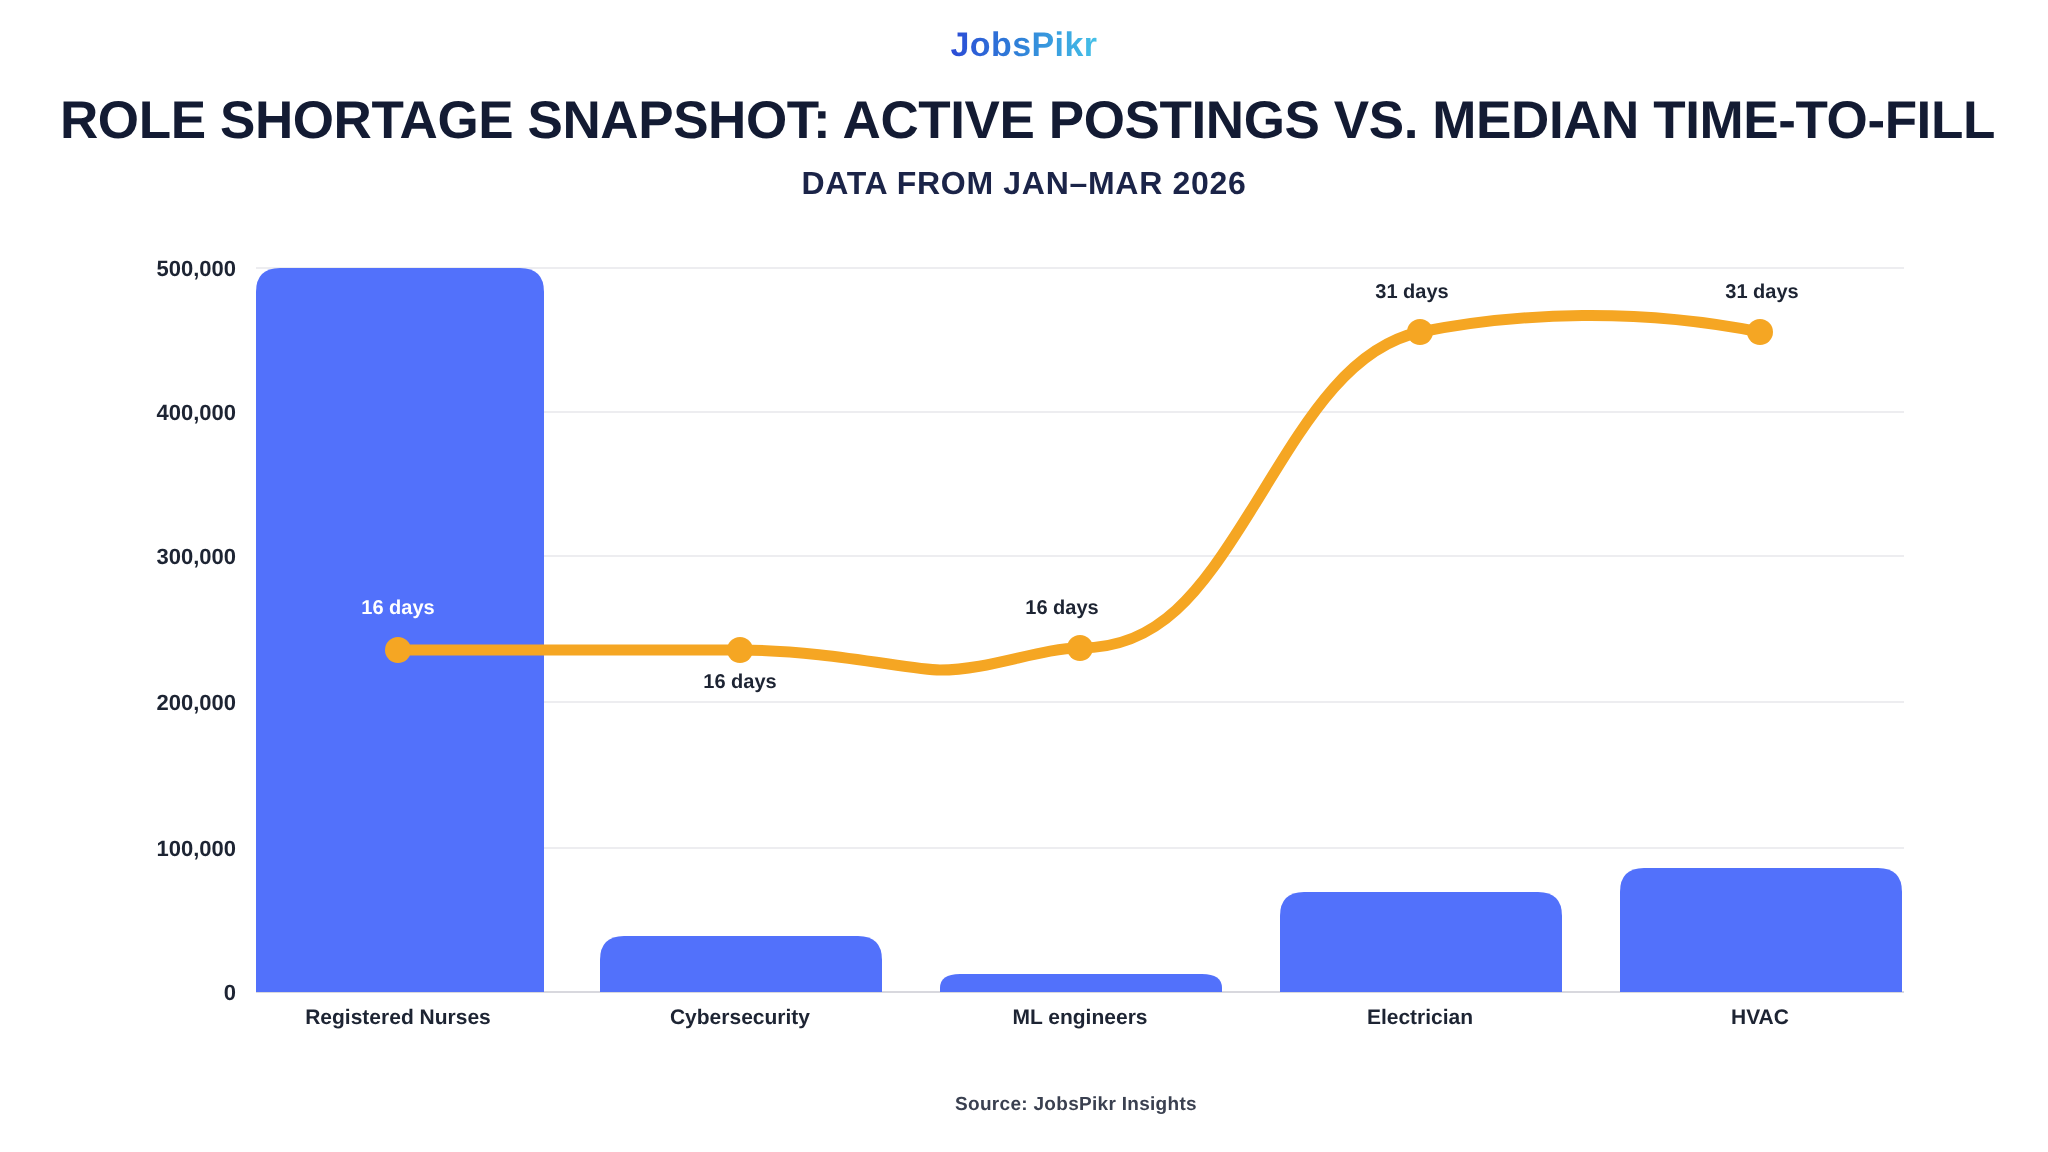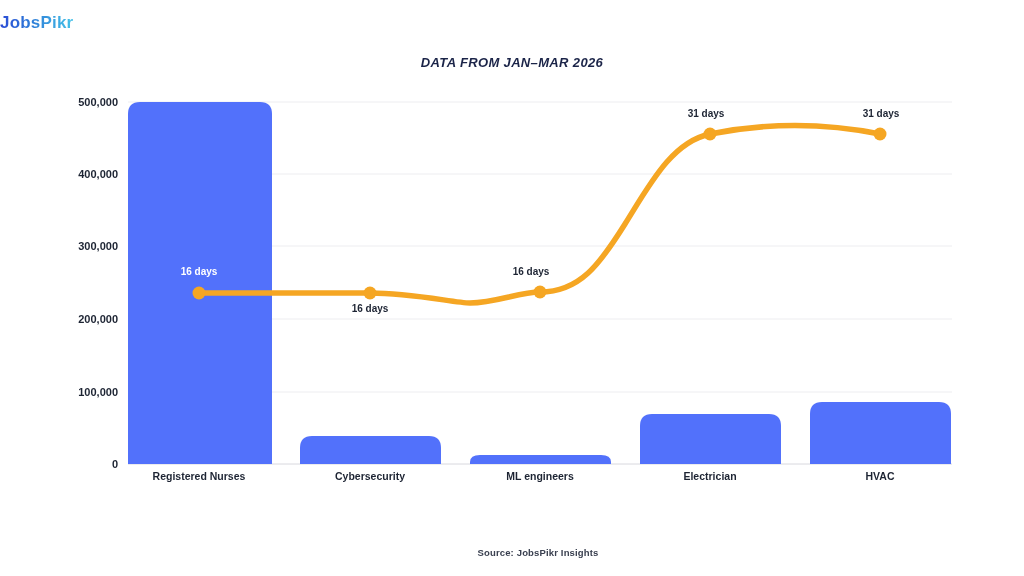--- a/index.html
+++ b/index.html
@@ -13,20 +13,21 @@
     font-family: "Liberation Sans", sans-serif;
     overflow: hidden;
     position: relative;
   }
 
   
   .brand-bar {
     height: 46px;
     display: flex;
     align-items: center;
+    justify-content: center;
   }
   .brand-logo {
     font-size: 17px;
     font-weight: 700;
     letter-spacing: 0.2px;
     background: linear-gradient(90deg, #2b4bd6 0%, #2f7fd8 45%, #45c2e8 100%);
     -webkit-background-clip: text;
     background-clip: text;
     color: transparent;
     -webkit-text-fill-color: transparent;
@@ -41,26 +42,25 @@
   .chart-title {
     font-size: 26.5px;
     font-weight: 800;
     color: #131b33;
     letter-spacing: -0.2px;
     line-height: 1.1;
     margin: 0;
     white-space: nowrap;
   }
   .chart-subtitle {
-    font-size: 13px;
+    font-size: 16px;
     font-weight: 700;
     color: #1b2448;
     letter-spacing: 0.35px;
     margin-top: 9px;
-    font-style: italic;
   }
 
   
   .plot-wrap {
     position: relative;
     margin-top: 14px;
     width: 920px;
     height: 400px;
   }
   .plot-svg {
@@ -103,20 +103,21 @@
   }
 </style>
 </head>
 <body>
 
 <div class="brand-bar">
   <div class="brand-logo">JobsPikr</div>
 </div>
 
 <div class="title-block">
+  <div class="chart-title">ROLE SHORTAGE SNAPSHOT: ACTIVE POSTINGS VS. MEDIAN TIME-TO-FILL</div>
   <div class="chart-subtitle">DATA FROM JAN–MAR 2026</div>
 </div>
 
 <div class="plot-wrap">
   <svg class="plot-svg" width="1024" height="400" viewBox="0 0 1024 400">
 
     <g>
       <line x1="128" y1="18" x2="952" y2="18" stroke="#EDEDF0" stroke-width="1"></line>
       <line x1="128" y1="90" x2="952" y2="90" stroke="#EDEDF0" stroke-width="1"></line>
       <line x1="128" y1="162" x2="952" y2="162" stroke="#EDEDF0" stroke-width="1"></line>

